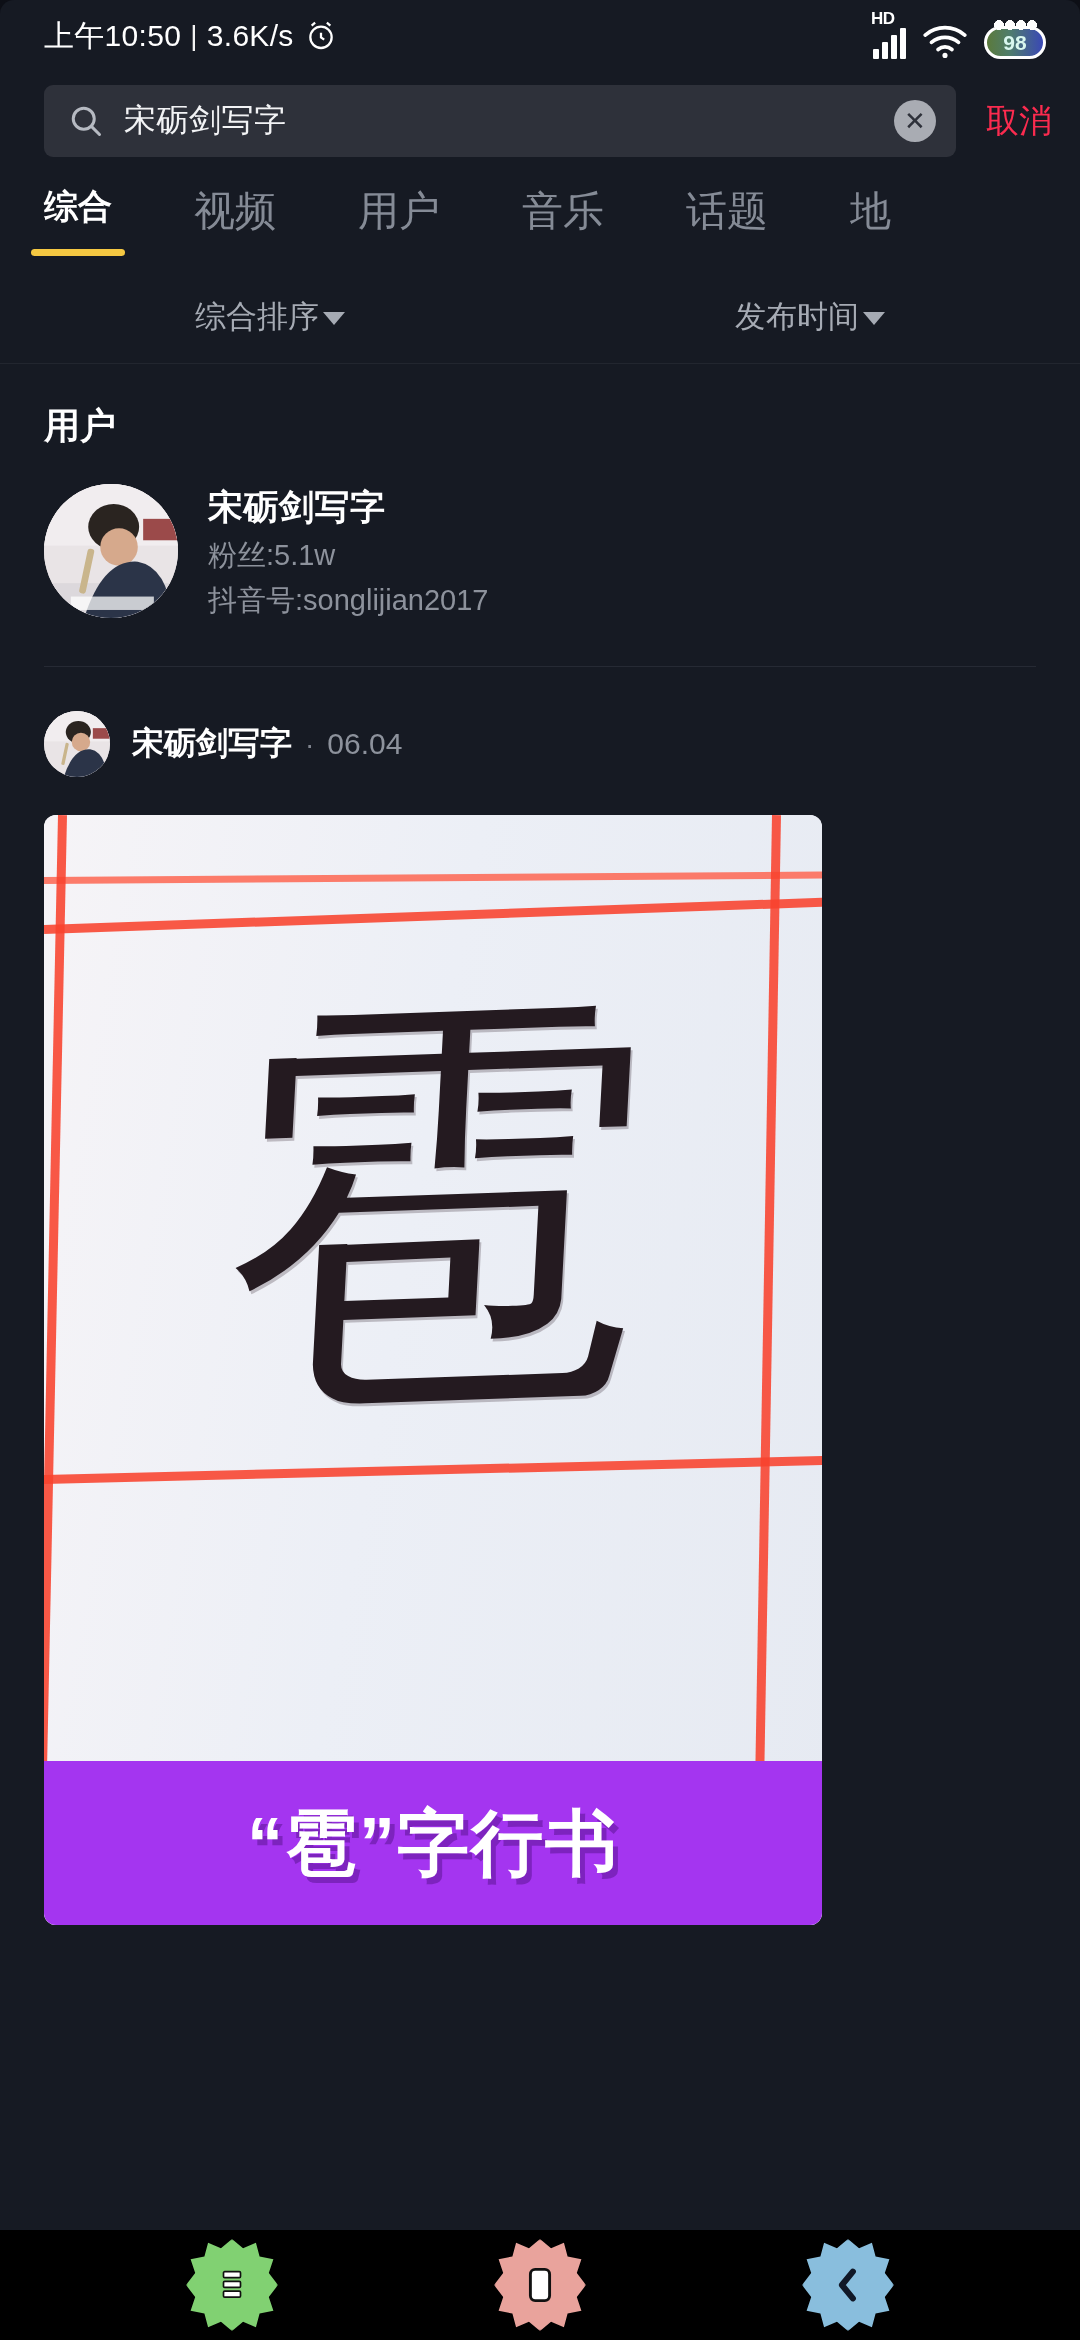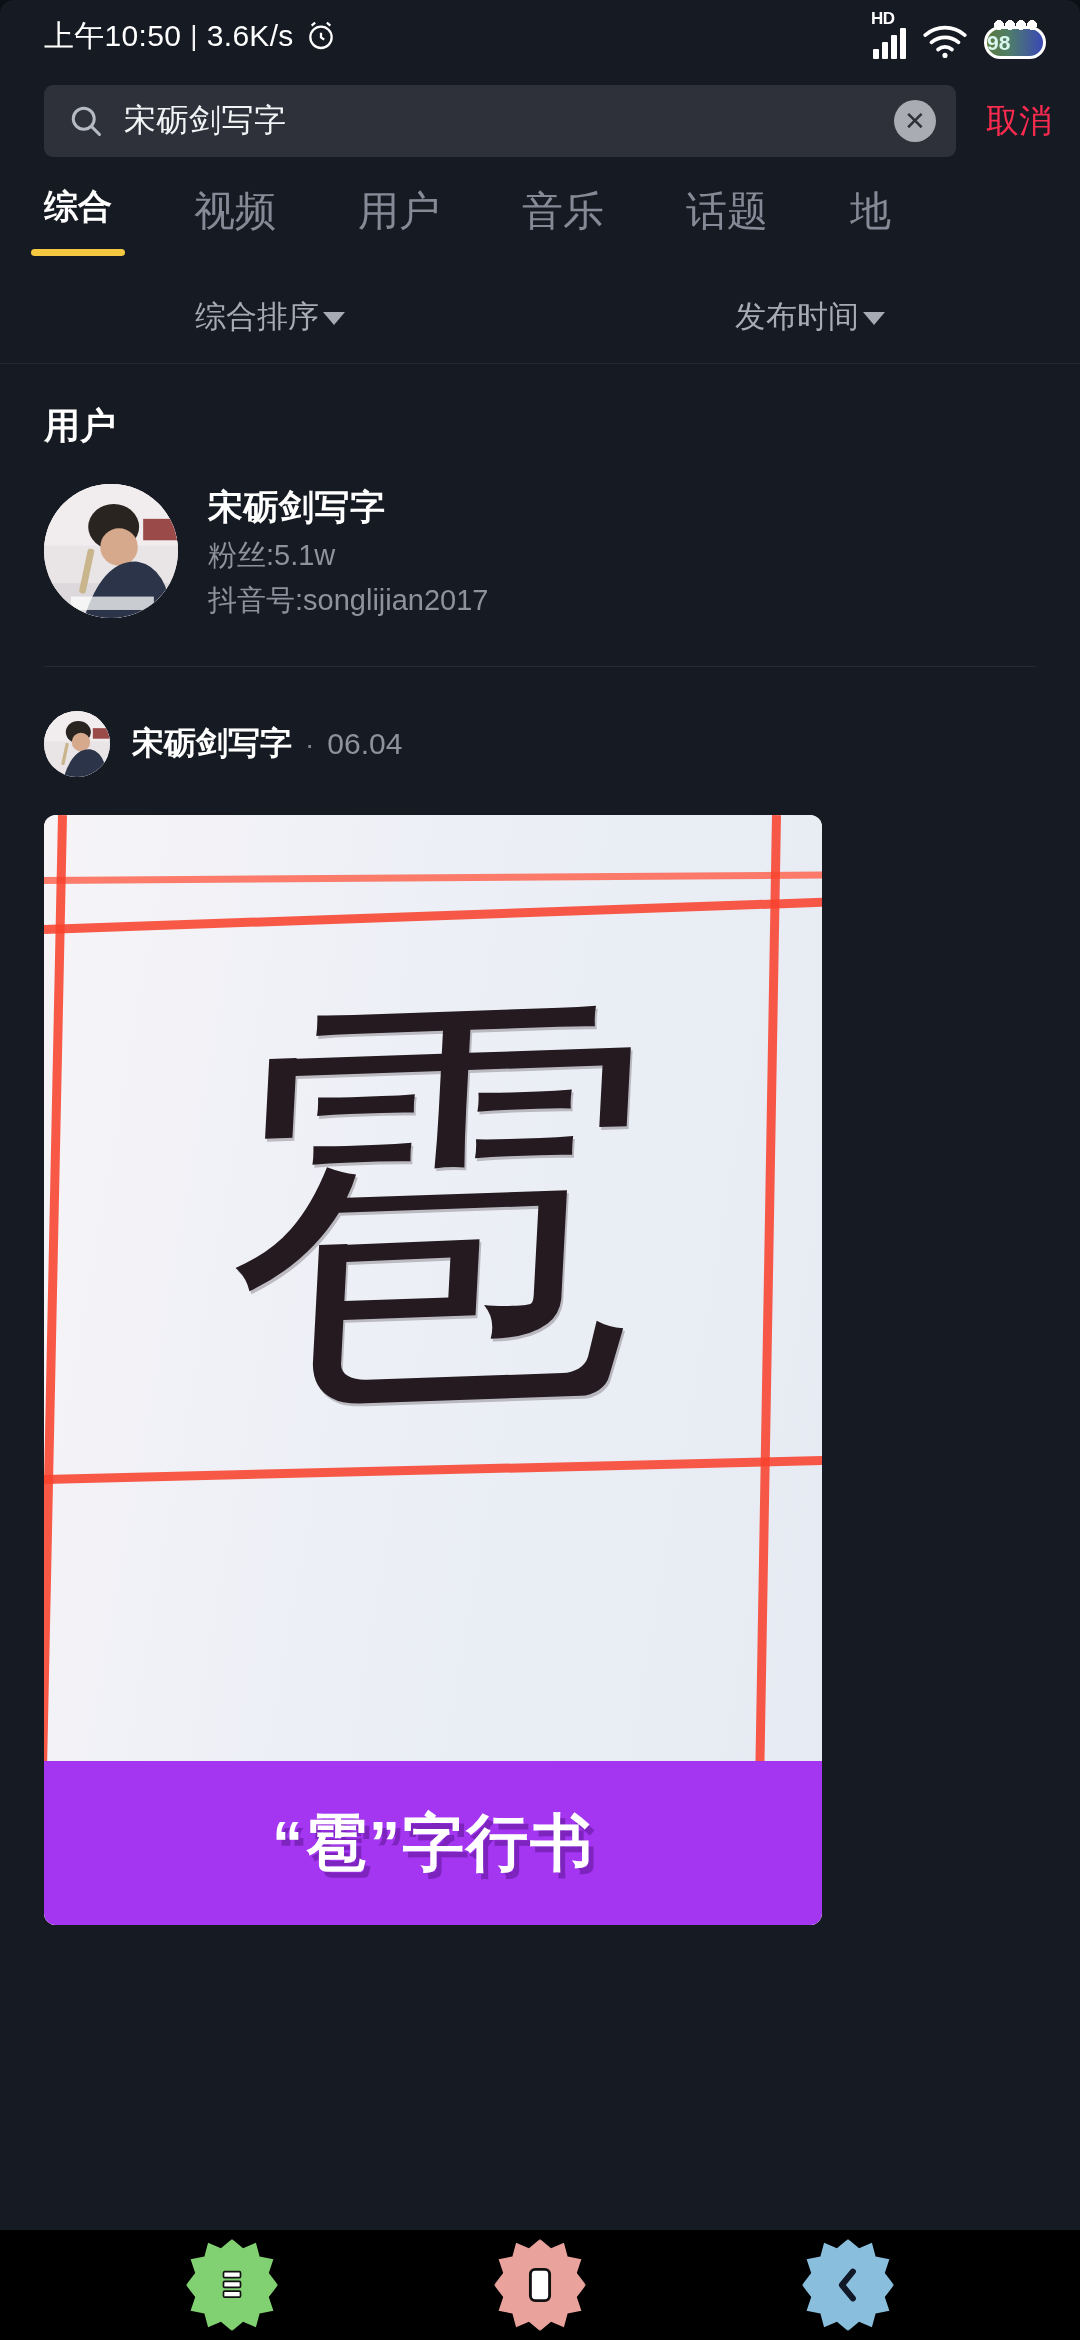--- a/index.html
+++ b/index.html
@@ -40,21 +40,21 @@
   }
   .bars { display:flex; align-items:flex-end; gap:3px; margin-top:14px; }
   .bars i { display:block; width:6px; background:#fff; border-radius:1px; }
   .bars i:nth-child(1){height:10px;}
   .bars i:nth-child(2){height:17px;}
   .bars i:nth-child(3){height:24px;}
   .bars i:nth-child(4){height:31px;}
   .battery {
     position:relative; width:62px; height:33px;
     border:3px solid #ffffff; border-radius:17px;
-    display:flex; align-items:center; 
+    display:flex; align-items:center; justify-content:center;
     overflow:visible;
     background:linear-gradient(90deg,#5b7a3c 0%,#4f7d6b 40%,#3a48b5 100%);
   }
   .battery::before{
     content:""; position:absolute; top:-9px; left:7px;
     width:46px; height:10px;
     background:
       radial-gradient(circle 5px at 5px 5px,#fff 96%,transparent 100%),
       radial-gradient(circle 5px at 16px 5px,#fff 96%,transparent 100%),
       radial-gradient(circle 5px at 27px 5px,#fff 96%,transparent 100%),
@@ -211,21 +211,21 @@
     text-shadow:2px 3px 0 rgba(40,25,35,.25);
     user-select:none;
   }
 
   .banner {
     position:absolute; left:0; right:0; bottom:0;
     height:164px; background:#a435f0;
     display:flex; align-items:center; justify-content:center;
   }
   .banner-text {
-    color:#ffffff; font-size:62px; font-weight:bold;
+    color:#ffffff; font-size:72px; font-weight:bold;
     letter-spacing:2px; line-height:1;
     text-shadow:5px 6px 0 rgba(92,20,150,.55);
     white-space:nowrap;
   }
 
   
   .navbar {
     flex:0 0 110px;
     background:#000000;
     display:flex; align-items:center; justify-content:center;

